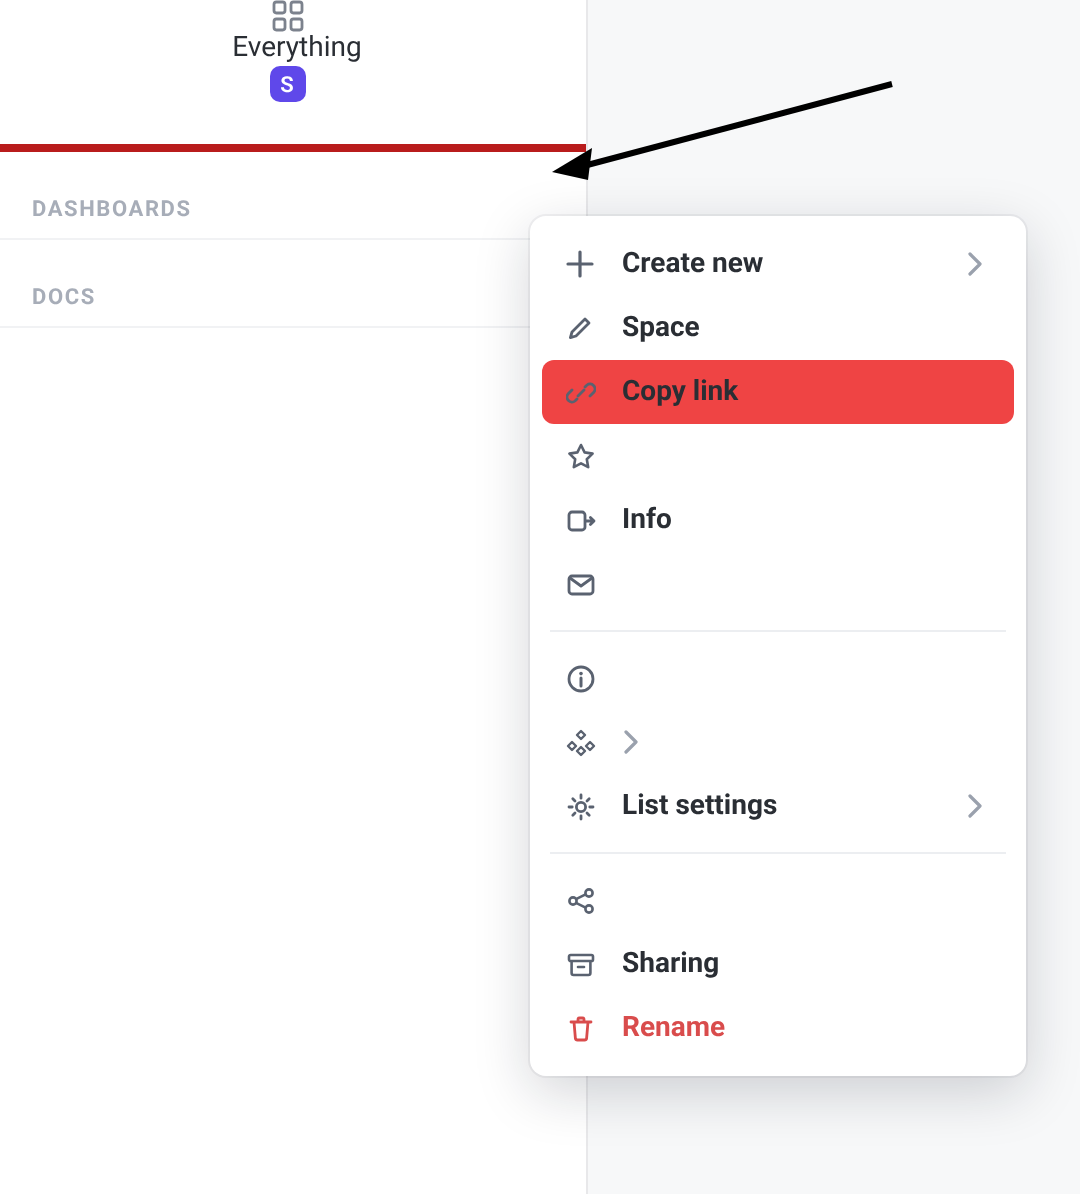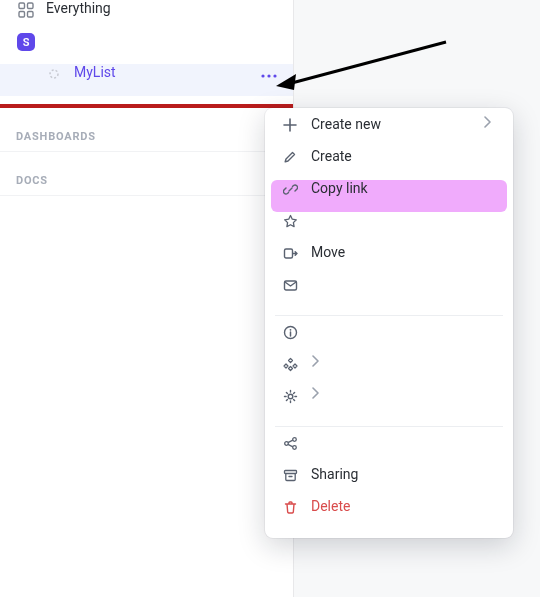--- a/index.html
+++ b/index.html
@@ -27,25 +27,27 @@
   }
   .rightpane {
     position: absolute;
     left: 294px; top: 0;
     width: 246px; height: 597px;
     background: #f7f8f9;
   }
 
   .nav-item {
     display: flex;
+    align-items: center;
     height: 32px;
     padding-left: 16px;
     padding-right: 12px;
     font-size: 14px;
     color: #2a2e34;
+    flex-direction: column;
   }
   .nav-item.level-0 { padding-left: 16px; }
   .nav-item.level-1 { padding-left: 16px; }
   .nav-item.level-2 { padding-left: 44px; }
 
   .nav-item .icon {
     width: 20px; height: 20px;
     display: inline-flex;
     align-items: center; justify-content: center;
     margin-right: 10px;
@@ -96,40 +98,42 @@
     left: 265px; top: 108px;
     width: 248px;
     background: #ffffff;
     border-radius: 8px;
     box-shadow: 0 8px 28px rgba(16,24,40,0.18), 0 0 0 1px rgba(16,24,40,0.05);
     padding: 8px 6px;
     z-index: 20;
   }
   .menu-item {
     display: flex;
+    align-items: center;
     height: 32px;
     border-radius: 6px;
     padding: 0 10px;
     color: #2a2e34;
     font-size: 14px;
+    font-weight: bold;
   }
   .menu-item .mi-icon {
     width: 18px; height: 18px;
     display: inline-flex;
     align-items: center; justify-content: center;
     margin-right: 12px;
     color: #5a6270;
   }
   .menu-item .mi-label { flex: 1 1 auto; }
   .menu-item .mi-chevron {
     width: 14px;
     display: inline-flex;
     color: #9aa1ad;
   }
-  .menu-item.hovered { background: #f0abfc; }
+  .menu-item.hovered { background: #ef4444; }
   .menu-item.danger .mi-icon { color: #d94c4c; }
   .menu-item.danger .mi-label { color: #d94c4c; }
   .menu-sep {
     height: 1px;
     background: #eceef1;
     margin: 7px 4px;
   }
 
   
   .arrow-anno {
@@ -162,35 +166,20 @@
       </span>
       <span class="label">Everything</span>
     </div>
 
     <div class="nav-item level-1 space">
       <span class="icon">
         <span class="space-badge">S</span>
       </span>
     </div>
 
-    <div class="nav-item level-2 selected">
-      <span class="icon">
-        <svg width="12" height="12" viewBox="0 0 12 12" fill="none">
-          <circle cx="6" cy="6" r="4" stroke="#c7c9d1" stroke-width="1.5" stroke-dasharray="2 2"></circle>
-        </svg>
-      </span>
-      <span class="label">MyList</span>
-      <span class="actions" title="More">
-        <svg width="16" height="4" viewBox="0 0 16 4">
-          <circle cx="2" cy="2" r="1.6" fill="#5f48ea"></circle>
-          <circle cx="8" cy="2" r="1.6" fill="#5f48ea"></circle>
-          <circle cx="14" cy="2" r="1.6" fill="#5f48ea"></circle>
-        </svg>
-      </span>
-    </div>
 
     <div class="section-label first">
       <span>DASHBOARDS</span>
     </div>
 
     <div class="section-label">
       <span>DOCS</span>
     </div>
 
   </div>
@@ -218,21 +207,21 @@
           </svg>
       </span>
     </div>
 
     <div class="menu-item">
       <span class="mi-icon">
         <svg width="14" height="14" viewBox="0 0 14 14">
             <path d="M9.5 2.5l2 2L5 11l-2.8.8L3 9l6.5-6.5z" stroke="#5a6270" stroke-width="1.4" fill="none" stroke-linejoin="round"></path>
           </svg>
       </span>
-      <span class="mi-label">Create</span>
+      <span class="mi-label">Space</span>
     </div>
 
     <div class="menu-item hovered">
       <span class="mi-icon">
         <svg width="15" height="15" viewBox="0 0 15 15">
             <path d="M6 9l3-3M5.5 10.5l-1 1a2.5 2.5 0 01-3.5-3.5l2-2M9.5 4.5l1-1a2.5 2.5 0 013.5 3.5l-2 2" stroke="#5a6270" stroke-width="1.4" fill="none" stroke-linecap="round"></path>
           </svg>
       </span>
       <span class="mi-label">Copy link</span>
     </div>
@@ -246,21 +235,21 @@
     </div>
 
 
     <div class="menu-item">
       <span class="mi-icon">
         <svg width="15" height="15" viewBox="0 0 15 15">
             <rect x="1.5" y="3" width="8" height="9" rx="1.5" stroke="#5a6270" stroke-width="1.4" fill="none"></rect>
             <path d="M10 7.5h4m0 0l-1.8-1.8M14 7.5l-1.8 1.8" stroke="#5a6270" stroke-width="1.4" fill="none" stroke-linecap="round" stroke-linejoin="round"></path>
           </svg>
       </span>
-      <span class="mi-label">Move</span>
+      <span class="mi-label">Info</span>
     </div>
 
     <div class="menu-item">
       <span class="mi-icon">
         <svg width="15" height="15" viewBox="0 0 15 15">
             <rect x="1.5" y="3" width="12" height="9" rx="1.5" stroke="#5a6270" stroke-width="1.4" fill="none"></rect>
             <path d="M2 4l5.5 4L13 4" stroke="#5a6270" stroke-width="1.4" fill="none" stroke-linecap="round" stroke-linejoin="round"></path>
           </svg>
       </span>
     </div>
@@ -290,20 +279,21 @@
       </span>
     </div>
 
     <div class="menu-item">
       <span class="mi-icon">
         <svg width="15" height="15" viewBox="0 0 15 15">
             <circle cx="7.5" cy="7.5" r="2.3" stroke="#5a6270" stroke-width="1.4" fill="none"></circle>
             <path d="M7.5 1.5v1.6M7.5 11.9v1.6M1.5 7.5h1.6M11.9 7.5h1.6M3.4 3.4l1.1 1.1M10.5 10.5l1.1 1.1M11.6 3.4l-1.1 1.1M4.5 10.5l-1.1 1.1" stroke="#5a6270" stroke-width="1.4" stroke-linecap="round"></path>
           </svg>
       </span>
+      <span class="mi-label">List settings</span>
       <span class="mi-chevron">
         <svg width="8" height="12" viewBox="0 0 8 12">
             <path d="M2 1l5 5-5 5" stroke="#9aa1ad" stroke-width="1.6" fill="none" stroke-linecap="round" stroke-linejoin="round"></path>
           </svg>
       </span>
     </div>
 
     <div class="menu-sep"></div>
 
     <div class="menu-item">
@@ -327,18 +317,18 @@
       </span>
       <span class="mi-label">Sharing</span>
     </div>
 
     <div class="menu-item danger">
       <span class="mi-icon">
         <svg width="15" height="15" viewBox="0 0 15 15">
             <path d="M2.5 4h10M6 4V2.8A.8.8 0 016.8 2h1.4a.8.8 0 01.8.8V4M4 4l.7 8.2a1 1 0 001 .8h3.6a1 1 0 001-.8L11 4" stroke="#d94c4c" stroke-width="1.4" fill="none" stroke-linecap="round" stroke-linejoin="round"></path>
           </svg>
       </span>
-      <span class="mi-label">Delete</span>
+      <span class="mi-label">Rename</span>
     </div>
 
   </div>
 
 </div>
 
 </body></html>

